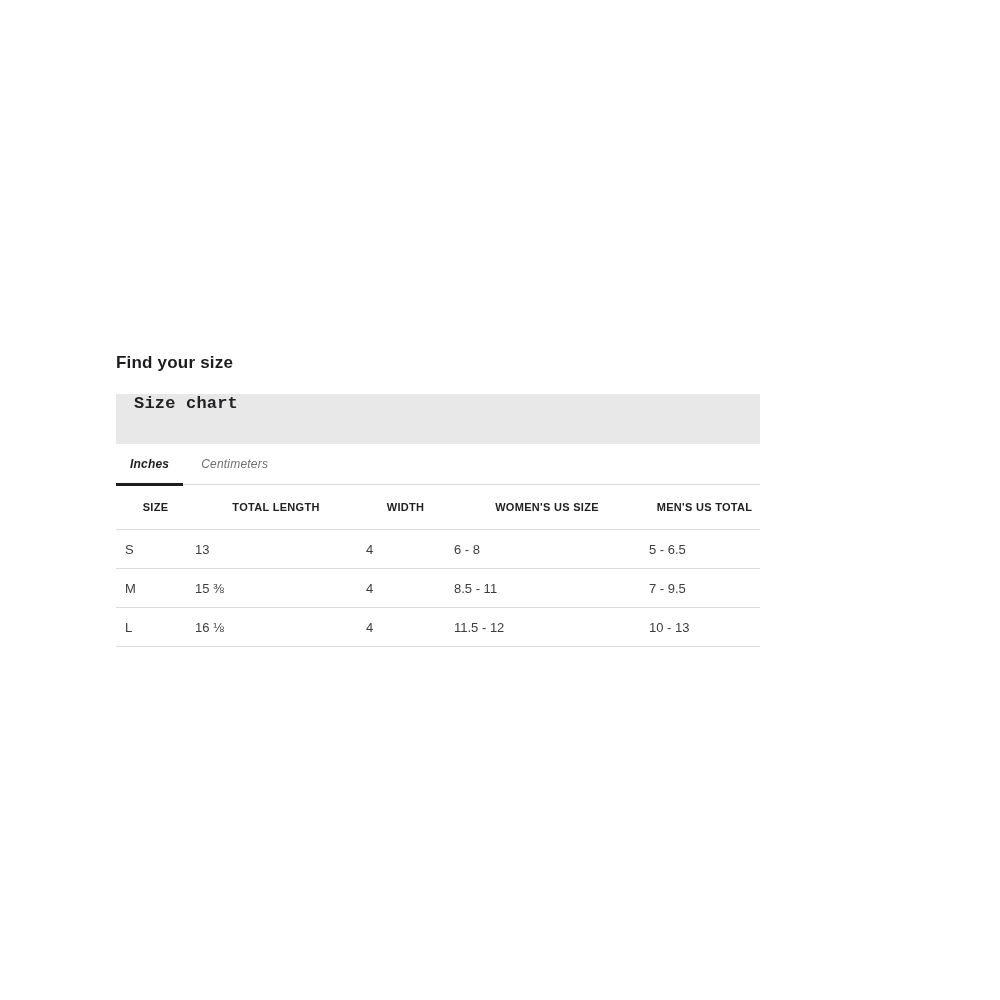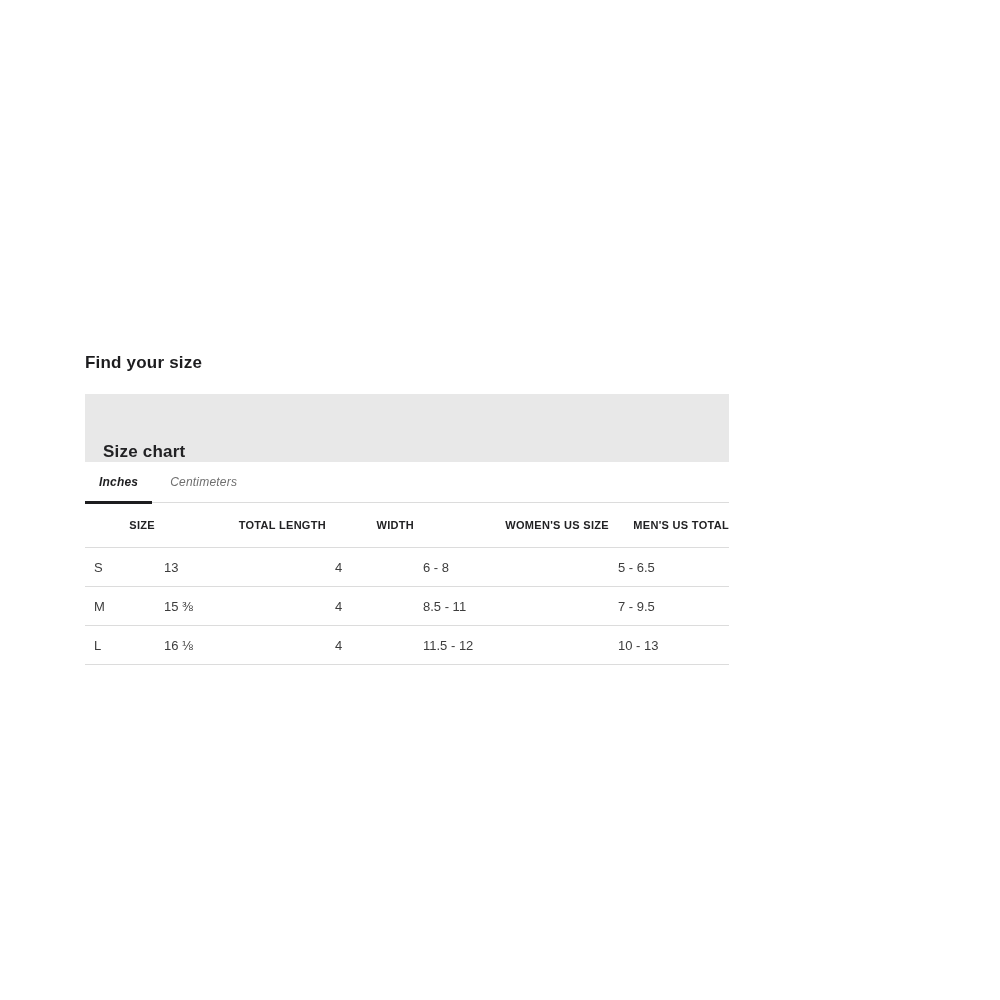--- a/index.html
+++ b/index.html
@@ -6,36 +6,37 @@
     margin: 0;
     padding: 0;
     width: 1000px;
     height: 1000px;
     background: #ffffff;
     font-family: "Liberation Sans", "DejaVu Sans", sans-serif;
     overflow: hidden;
   }
   .content {
     width: 644px;
-    margin-left: 85px;
+    margin-left: 116px;
     padding-top: 353px;
   }
   .page-heading {
     font-size: 17px;
     line-height: 19px;
     font-weight: bold;
     color: #1d1d1f;
     letter-spacing: 0.2px;
     margin: 0 0 22px 0;
   }
   .panel-header {
-    height: 68px;
+    height: 50px;
     background: #e8e8e8;
     display: flex;
-    align-items: flex-end;
+    align-items: flex-start;
+    font-family: Liberation Mono, monospace;
   }
   .panel-header .title {
     font-size: 17px;
     font-weight: bold;
     color: #222224;
     letter-spacing: 0.2px;
     padding-left: 18px;
   }
   .tab-bar {
     display: flex;
@@ -76,21 +77,21 @@
   .size-table col.c2 { width: 171px; }
   .size-table col.c3 { width: 88px; }
   .size-table col.c4 { width: 195px; }
   .size-table col.c5 { width: 120px; }
   .size-table th {
     height: 44px;
     font-size: 11px;
     font-weight: bold;
     color: #222224;
     letter-spacing: 0.3px;
-    text-align: right;
+    text-align: center;
     vertical-align: middle;
     padding: 0 0 0 9px;
     border-bottom: 1px solid #dcdcdc;
   }
   .size-table td {
     height: 38px;
     font-size: 13px;
     color: #3d3d3d;
     text-align: left;
     vertical-align: middle;

